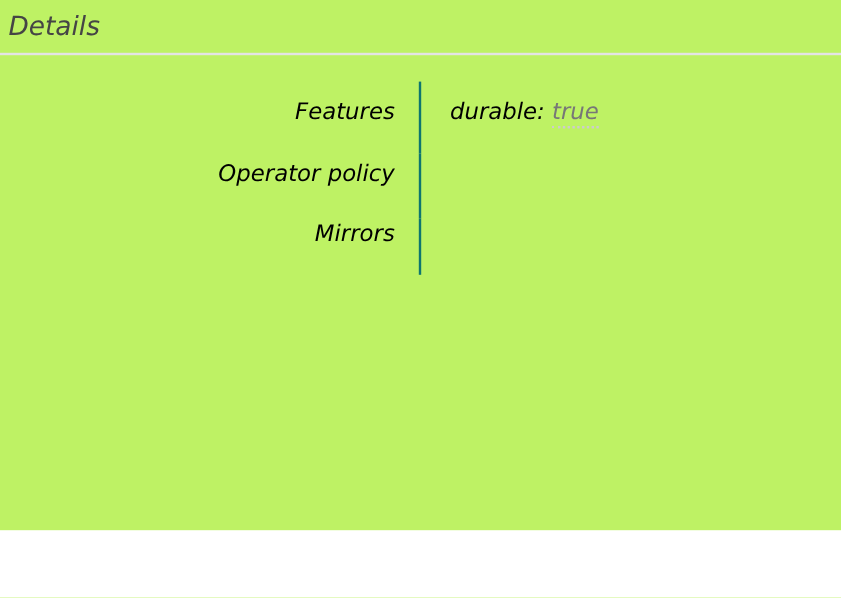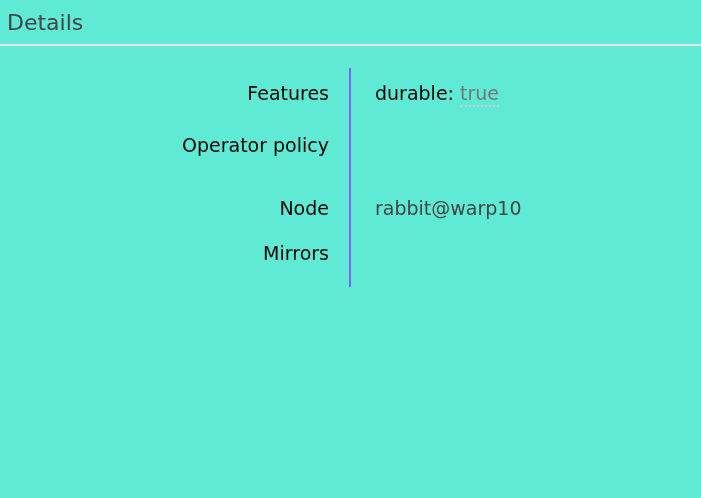--- a/index.html
+++ b/index.html
@@ -4,23 +4,24 @@
 <style>
   html, body {
     margin: 0;
     padding: 0;
     background: #ffffff;
     font-family: "DejaVu Sans", "Liberation Sans", sans-serif;
   }
   .page {
     position: relative;
     width: 701px;
-    height: 498px;
+    height: 442px;
     overflow: hidden;
-    background: #5eead4;
+    background: #bef264;
+    font-style: italic;
   }
   h2.section-title {
     margin: 0;
     padding: 10px 0 8px 7px;
     font-size: 22px;
     line-height: 26px;
     font-weight: normal;
     color: #454545;
     border-bottom: 2px solid #e4e4e4;
   }
@@ -38,21 +39,21 @@
     color: #000000;
   }
   td.label {
     width: 350px;
     box-sizing: border-box;
     text-align: right;
     padding-right: 20px;
     color: #000000;
   }
   td.value {
-    border-left: 2px solid #8b5cf6;
+    border-left: 2px solid #0f766e;
     padding-left: 24px;
   }
   
   tr.r1 td { padding-top: 12px; padding-bottom: 22px; }
   tr.r2 td { padding-top: 14px; padding-bottom: 22px; }
   tr.r3 td { padding-top: 4px;  padding-bottom: 24px; }
   tr.r4 td { padding-top: 0;    padding-bottom: 24px; }
   tr.r5 td { padding-top: 13px; padding-bottom: 19px; }
   tr.r6 td { padding-top: 0;    padding-bottom: 21px; }
   tr.r2 td.label { padding-top: 14px; }
@@ -101,26 +102,20 @@
 
 
     <tr class="r3">
       <td class="label">Operator policy</td>
       <td class="value">
         <span></span>
       </td>
     </tr>
 
 
-    <tr class="r5">
-      <td class="label">Node</td>
-      <td class="value">
-        <span class="node-name">rabbit@warp10</span>
-      </td>
-    </tr>
 
     <tr class="r6">
       <td class="label">Mirrors</td>
       <td class="value">
         <span></span>
       </td>
     </tr>
 
   </tbody>
     </table>

